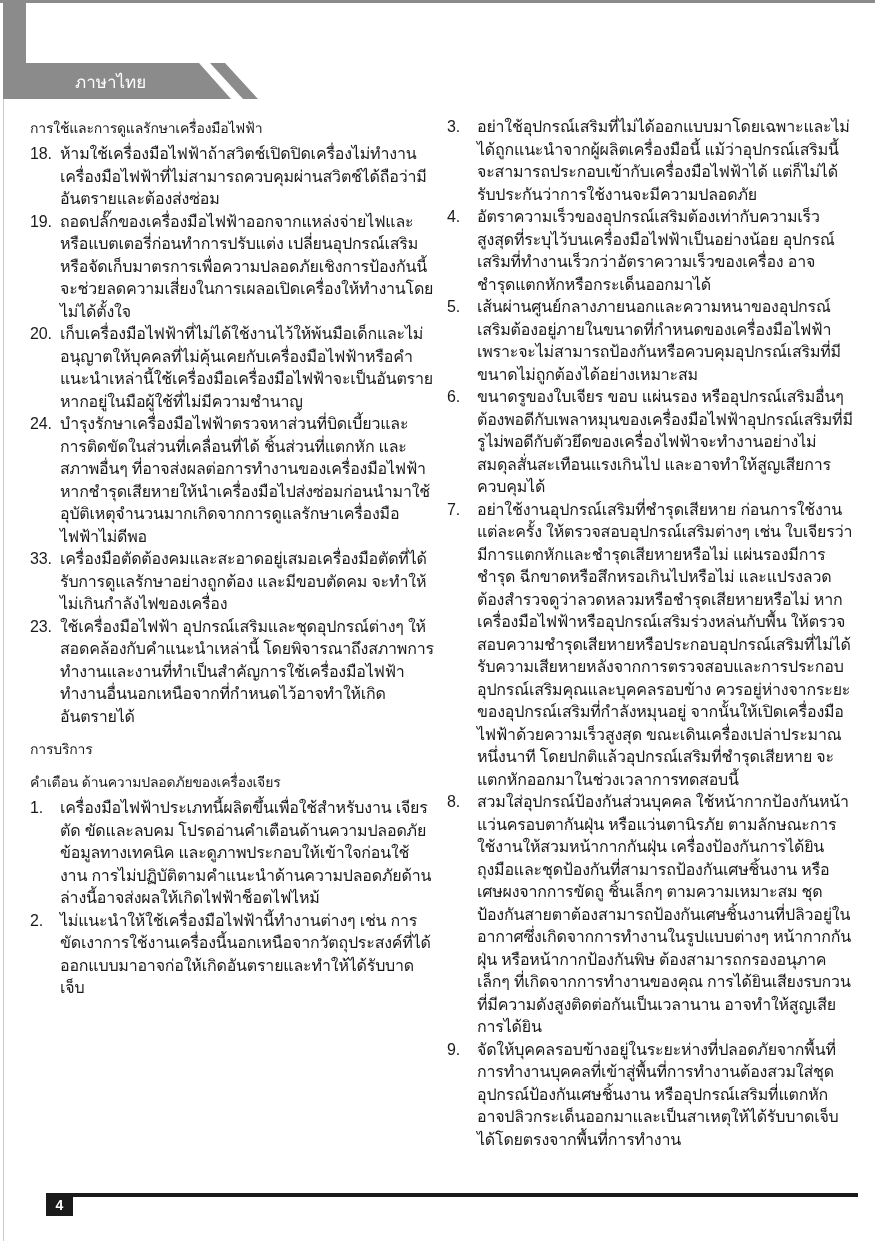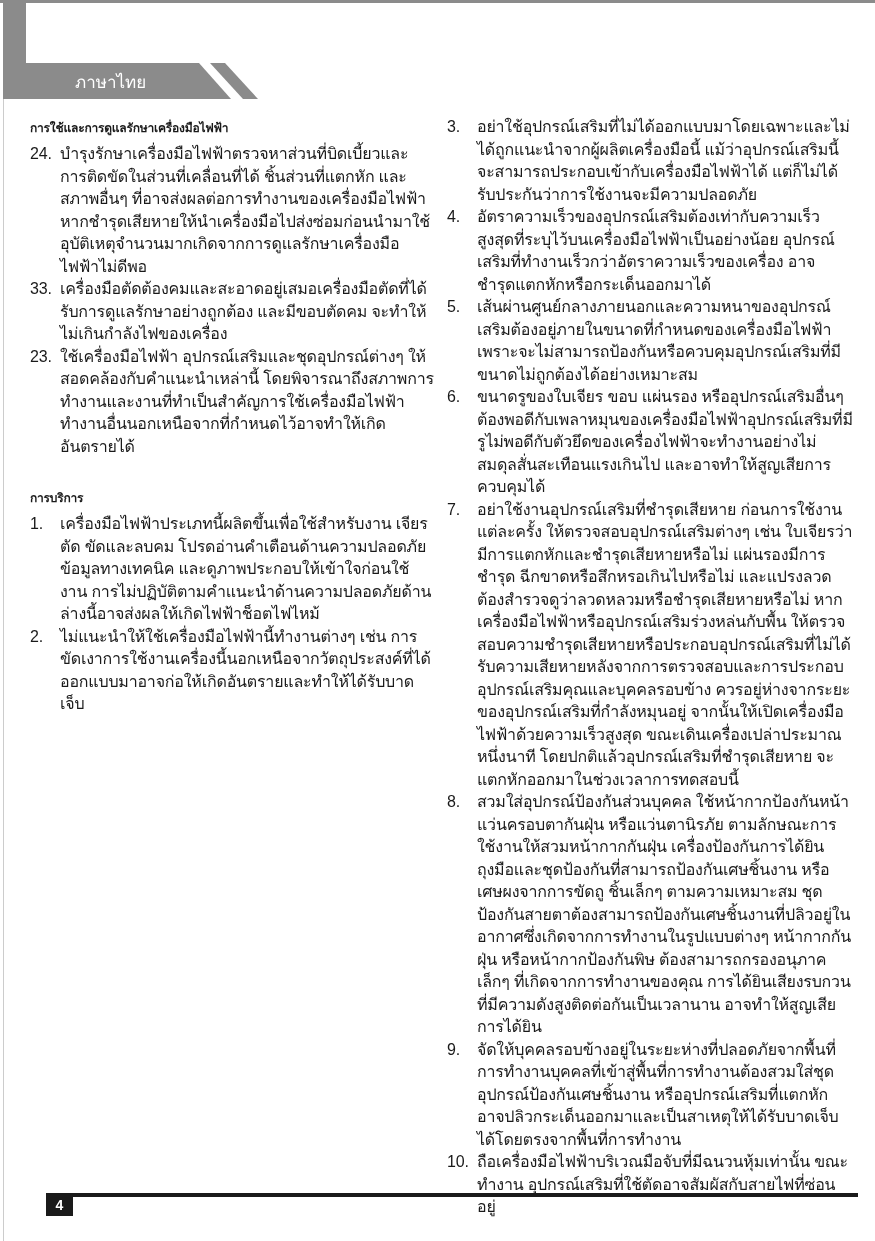--- a/index.html
+++ b/index.html
@@ -29,24 +29,24 @@
   .tab-stripe {
     position: absolute; top: 63px; left: 210px; width: 50px; height: 36px;
     background: #8b8b8b;
     clip-path: polygon(0 0, 15px 0, 48px 100%, 33px 100%);
   }
   
   .col { position: absolute; top: 116px; }
   .col-left  { left: 30px;  width: 404px; }
   .col-right { left: 447px; width: 406px; }
   .sec-heading {
-    font-weight: bold; font-size: 12px; line-height: 24px; margin: 0 0 3px 0;
+    font-weight: normal; font-size: 14px; line-height: 24px; margin: 0 0 3px 0;
     letter-spacing: -0.2px;
   }
-  .sec-gap { margin-top: 28px; }
+  .sec-gap { margin-top: 9px; }
   .item { display: flex; font-size: 16px; line-height: 22.5px; letter-spacing: -0.2px; }
   .item .num { flex: 0 0 30px; width: 30px; }
   .item .txt { flex: 1; overflow-wrap: anywhere; word-break: break-word; }
   
   .footer-line {
     position: absolute; left: 46px; top: 1193px; width: 812px; height: 4px; background: #1a1a1a;
   }
   .page-badge {
     position: absolute; left: 46px; top: 1193px; width: 27px; height: 23px;
     background: #1a1a1a; color: #ffffff; font-weight: bold; font-size: 14px;
@@ -64,35 +64,48 @@
   <div class="tab-band">
     <span class="tab-label">ภาษาไทย</span>
   </div>
   <div class="tab-stripe"></div>
 
   <div class="col col-left">
 
     <div class="sec-heading">การใช้และการดูแลรักษาเครื่องมือไฟฟ้า</div>
 
     <div class="item">
+      <span class="num">18.</span>
+      <span class="txt">ห้ามใช้เครื่องมือไฟฟ้าถ้าสวิตช์เปิดปิดเครื่องไม่ทำงานเครื่องมือไฟฟ้าที่ไม่สามารถควบคุมผ่านสวิตช์ได้ถือว่ามีอันตรายและต้องส่งซ่อม</span>
+    </div>
+    <div class="item">
+      <span class="num">19.</span>
+      <span class="txt">ถอดปลั๊กของเครื่องมือไฟฟ้าออกจากแหล่งจ่ายไฟและหรือแบตเตอรี่ก่อนทำการปรับแต่ง เปลี่ยนอุปกรณ์เสริมหรือจัดเก็บมาตรการเพื่อความปลอดภัยเชิงการป้องกันนี้จะช่วยลดความเสี่ยงในการเผลอเปิดเครื่องให้ทำงานโดยไม่ได้ตั้งใจ</span>
+    </div>
+    <div class="item">
+      <span class="num">20.</span>
+      <span class="txt">เก็บเครื่องมือไฟฟ้าที่ไม่ได้ใช้งานไว้ให้พ้นมือเด็กและไม่อนุญาตให้บุคคลที่ไม่คุ้นเคยกับเครื่องมือไฟฟ้าหรือคำแนะนำเหล่านี้ใช้เครื่องมือเครื่องมือไฟฟ้าจะเป็นอันตรายหากอยู่ในมือผู้ใช้ที่ไม่มีความชำนาญ</span>
+    </div>
+    <div class="item">
       <span class="num">24.</span>
       <span class="txt">บำรุงรักษาเครื่องมือไฟฟ้าตรวจหาส่วนที่บิดเบี้ยวและการติดขัดในส่วนที่เคลื่อนที่ได้ ชิ้นส่วนที่แตกหัก และสภาพอื่นๆ ที่อาจส่งผลต่อการทำงานของเครื่องมือไฟฟ้าหากชำรุดเสียหายให้นำเครื่องมือไปส่งซ่อมก่อนนำมาใช้อุบัติเหตุจำนวนมากเกิดจากการดูแลรักษาเครื่องมือไฟฟ้าไม่ดีพอ</span>
     </div>
     <div class="item">
       <span class="num">33.</span>
       <span class="txt">เครื่องมือตัดต้องคมและสะอาดอยู่เสมอเครื่องมือตัดที่ได้รับการดูแลรักษาอย่างถูกต้อง และมีขอบตัดคม จะทำให้ไม่เกินกำลังไฟของเครื่อง</span>
     </div>
     <div class="item">
       <span class="num">23.</span>
       <span class="txt">ใช้เครื่องมือไฟฟ้า อุปกรณ์เสริมและชุดอุปกรณ์ต่างๆ ให้สอดคล้องกับคำแนะนำเหล่านี้ โดยพิจารณาถึงสภาพการทำงานและงานที่ทำเป็นสำคัญการใช้เครื่องมือไฟฟ้าทำงานอื่นนอกเหนือจากที่กำหนดไว้อาจทำให้เกิดอันตรายได้</span>
     </div>
 
     <div class="sec-heading sec-gap">การบริการ</div>
 
 
+    <div class="sec-heading sec-gap">คำเตือน ด้านความปลอดภัยของเครื่องเจียร</div>
 
     <div class="item">
       <span class="num">1.</span>
       <span class="txt">เครื่องมือไฟฟ้าประเภทนี้ผลิตขึ้นเพื่อใช้สำหรับงาน เจียร ตัด ขัดและลบคม โปรดอ่านคำเตือนด้านความปลอดภัย ข้อมูลทางเทคนิค และดูภาพประกอบให้เข้าใจก่อนใช้งาน การไม่ปฏิบัติตามคำแนะนำด้านความปลอดภัยด้านล่างนี้อาจส่งผลให้เกิดไฟฟ้าช็อตไฟไหม้</span>
     </div>
     <div class="item">
       <span class="num">2.</span>
       <span class="txt">ไม่แนะนำให้ใช้เครื่องมือไฟฟ้านี้ทำงานต่างๆ เช่น การขัดเงาการใช้งานเครื่องนี้นอกเหนือจากวัตถุประสงค์ที่ได้ออกแบบมาอาจก่อให้เกิดอันตรายและทำให้ได้รับบาดเจ็บ</span>
     </div>
 
@@ -121,24 +134,20 @@
       <span class="txt">อย่าใช้งานอุปกรณ์เสริมที่ชำรุดเสียหาย ก่อนการใช้งานแต่ละครั้ง ให้ตรวจสอบอุปกรณ์เสริมต่างๆ เช่น ใบเจียรว่ามีการแตกหักและชำรุดเสียหายหรือไม่ แผ่นรองมีการชำรุด ฉีกขาดหรือสึกหรอเกินไปหรือไม่ และแปรงลวดต้องสำรวจดูว่าลวดหลวมหรือชำรุดเสียหายหรือไม่ หากเครื่องมือไฟฟ้าหรืออุปกรณ์เสริมร่วงหล่นกับพื้น ให้ตรวจสอบความชำรุดเสียหายหรือประกอบอุปกรณ์เสริมที่ไม่ได้รับความเสียหายหลังจากการตรวจสอบและการประกอบอุปกรณ์เสริมคุณและบุคคลรอบข้าง ควรอยู่ห่างจากระยะของอุปกรณ์เสริมที่กำลังหมุนอยู่ จากนั้นให้เปิดเครื่องมือไฟฟ้าด้วยความเร็วสูงสุด ขณะเดินเครื่องเปล่าประมาณหนึ่งนาที โดยปกติแล้วอุปกรณ์เสริมที่ชำรุดเสียหาย จะแตกหักออกมาในช่วงเวลาการทดสอบนี้</span>
     </div>
     <div class="item">
       <span class="num">8.</span>
       <span class="txt">สวมใส่อุปกรณ์ป้องกันส่วนบุคคล ใช้หน้ากากป้องกันหน้าแว่นครอบตากันฝุ่น หรือแว่นตานิรภัย ตามลักษณะการใช้งานให้สวมหน้ากากกันฝุ่น เครื่องป้องกันการได้ยิน ถุงมือและชุดป้องกันที่สามารถป้องกันเศษชิ้นงาน หรือเศษผงจากการขัดถู ชิ้นเล็กๆ ตามความเหมาะสม ชุดป้องกันสายตาต้องสามารถป้องกันเศษชิ้นงานที่ปลิวอยู่ในอากาศซึ่งเกิดจากการทำงานในรูปแบบต่างๆ หน้ากากกันฝุ่น หรือหน้ากากป้องกันพิษ ต้องสามารถกรองอนุภาคเล็กๆ ที่เกิดจากการทำงานของคุณ การได้ยินเสียงรบกวนที่มีความดังสูงติดต่อกันเป็นเวลานาน อาจทำให้สูญเสียการได้ยิน</span>
     </div>
     <div class="item">
       <span class="num">9.</span>
       <span class="txt">จัดให้บุคคลรอบข้างอยู่ในระยะห่างที่ปลอดภัยจากพื้นที่การทำงานบุคคลที่เข้าสู่พื้นที่การทำงานต้องสวมใส่ชุดอุปกรณ์ป้องกันเศษชิ้นงาน หรืออุปกรณ์เสริมที่แตกหัก อาจปลิวกระเด็นออกมาและเป็นสาเหตุให้ได้รับบาดเจ็บได้โดยตรงจากพื้นที่การทำงาน</span>
     </div>
-    <div class="item">
-      <span class="num">10.</span>
-      <span class="txt">ถือเครื่องมือไฟฟ้าบริเวณมือจับที่มีฉนวนหุ้มเท่านั้น ขณะทำงาน อุปกรณ์เสริมที่ใช้ตัดอาจสัมผัสกับสายไฟที่ซ่อนอยู่</span>
-    </div>
 
   </div>
 
   <div class="footer-line"></div>
   <div class="page-badge">
     <span>4</span>
   </div>
 
 </div>
 

